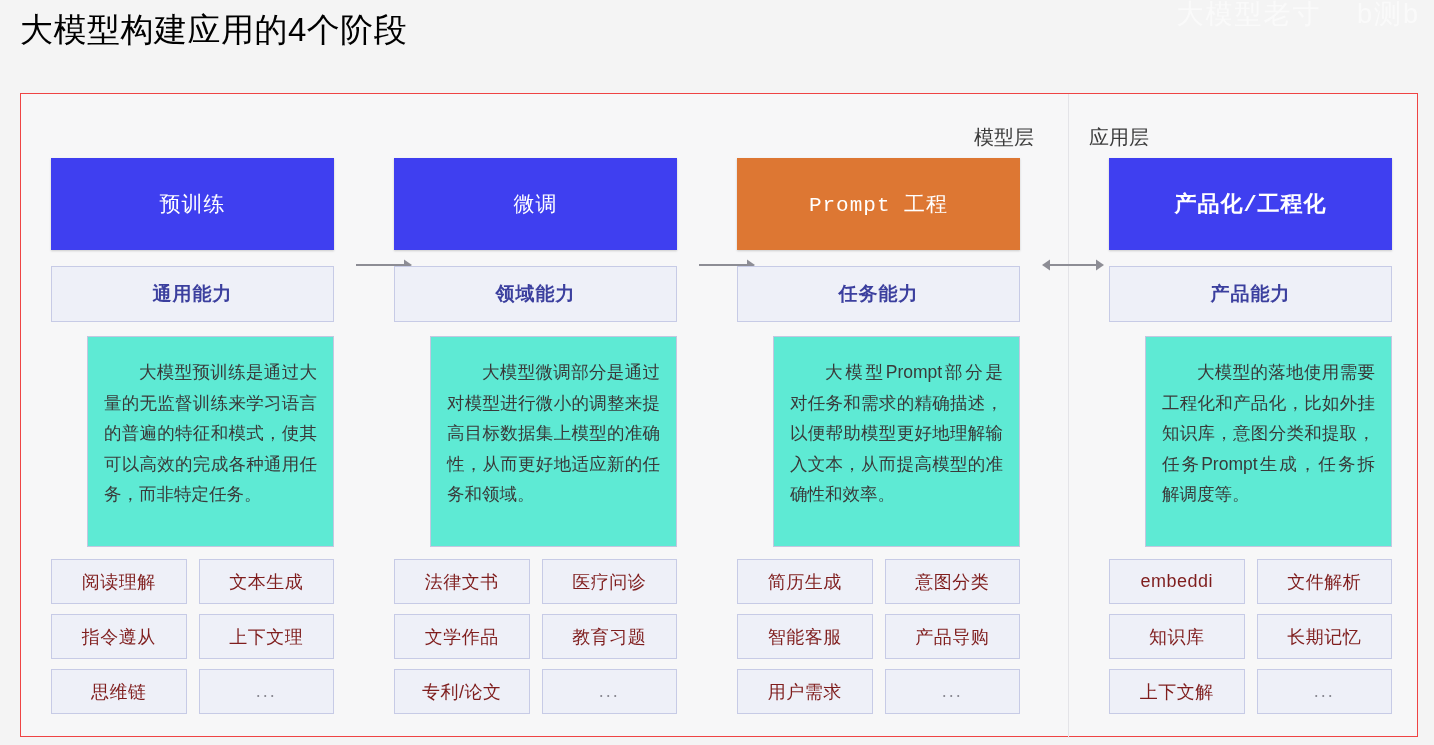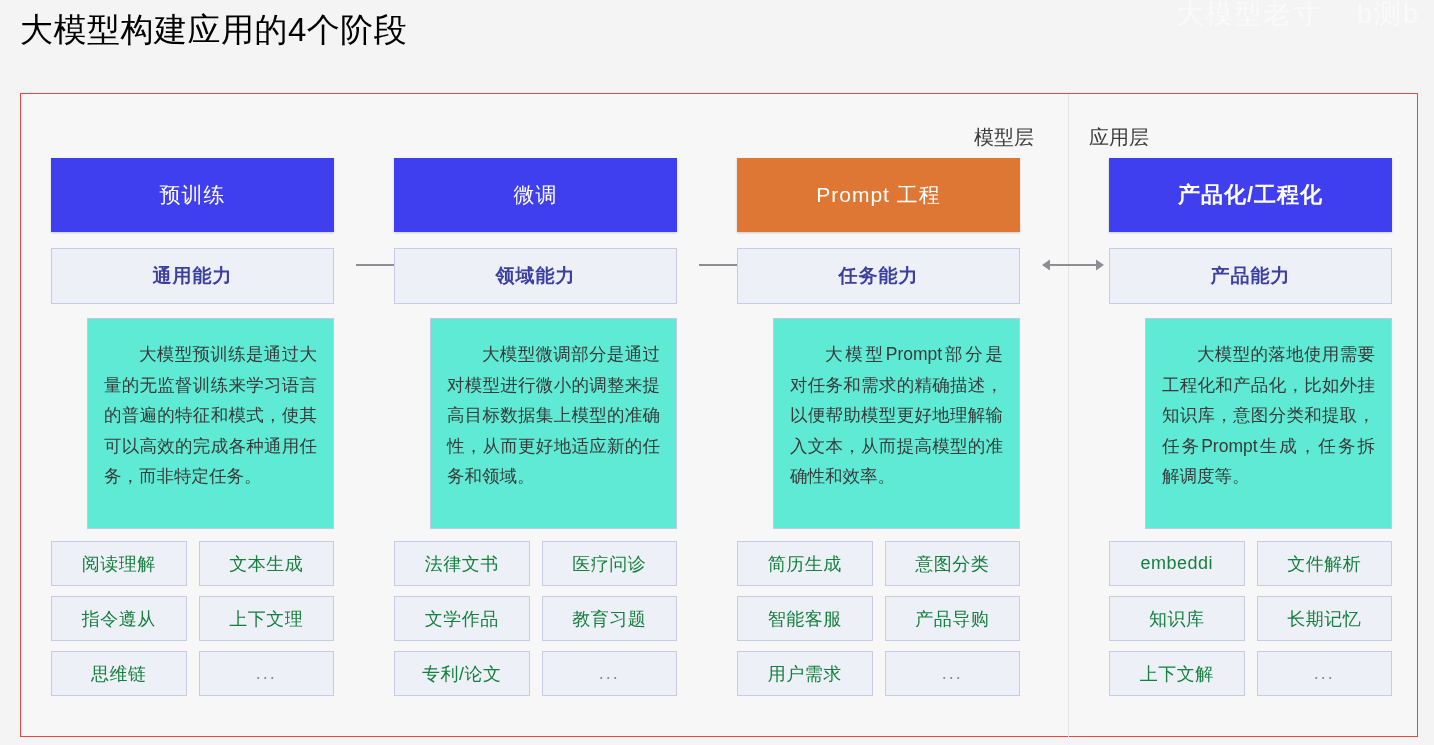--- a/index.html
+++ b/index.html
@@ -83,29 +83,30 @@
     position: absolute;
     top: 0;
     width: 283px;
   }
   .col.c0 { left: 30px; }
   .col.c1 { left: 373px; }
   .col.c2 { left: 716px; }
   .col.c3 { left: 1088px; }
 
   .stage-head {
-    height: 74px;
+    height: 92px;
     box-sizing: border-box;
     display: flex;
     align-items: center;
     justify-content: center;
     color: #ffffff;
     font-size: 21px;
     letter-spacing: 1px;
     box-shadow: 0 1px 2px rgba(0,0,0,.18);
+    font-family: Liberation Mono, monospace;
   }
   .stage-head.blue   { background: #3f3ff0; }
   .stage-head.orange { background: #dd7733; text-align: right; }
   .stage-head.bold   { font-weight: bold; font-size: 22px; }
 
   .cap-box {
     margin-top: 16px;
     height: 56px;
     box-sizing: border-box;
     background: #eef0f8;
@@ -142,21 +143,21 @@
     grid-gap: 10px 12px;
   }
   .chip {
     height: 45px;
     box-sizing: border-box;
     background: #eef0f8;
     border: 1px solid #c7cbe6;
     display: flex;
     align-items: center;
     justify-content: center;
-    color: #15803d;
+    color: #7f1d1d;
     font-size: 18px;
     letter-spacing: .5px;
     white-space: nowrap;
     overflow: hidden;
   }
   .chip.ellipsis { color: #8a8a93; letter-spacing: 2px; }
 
   
   .arrow {
     position: absolute;

